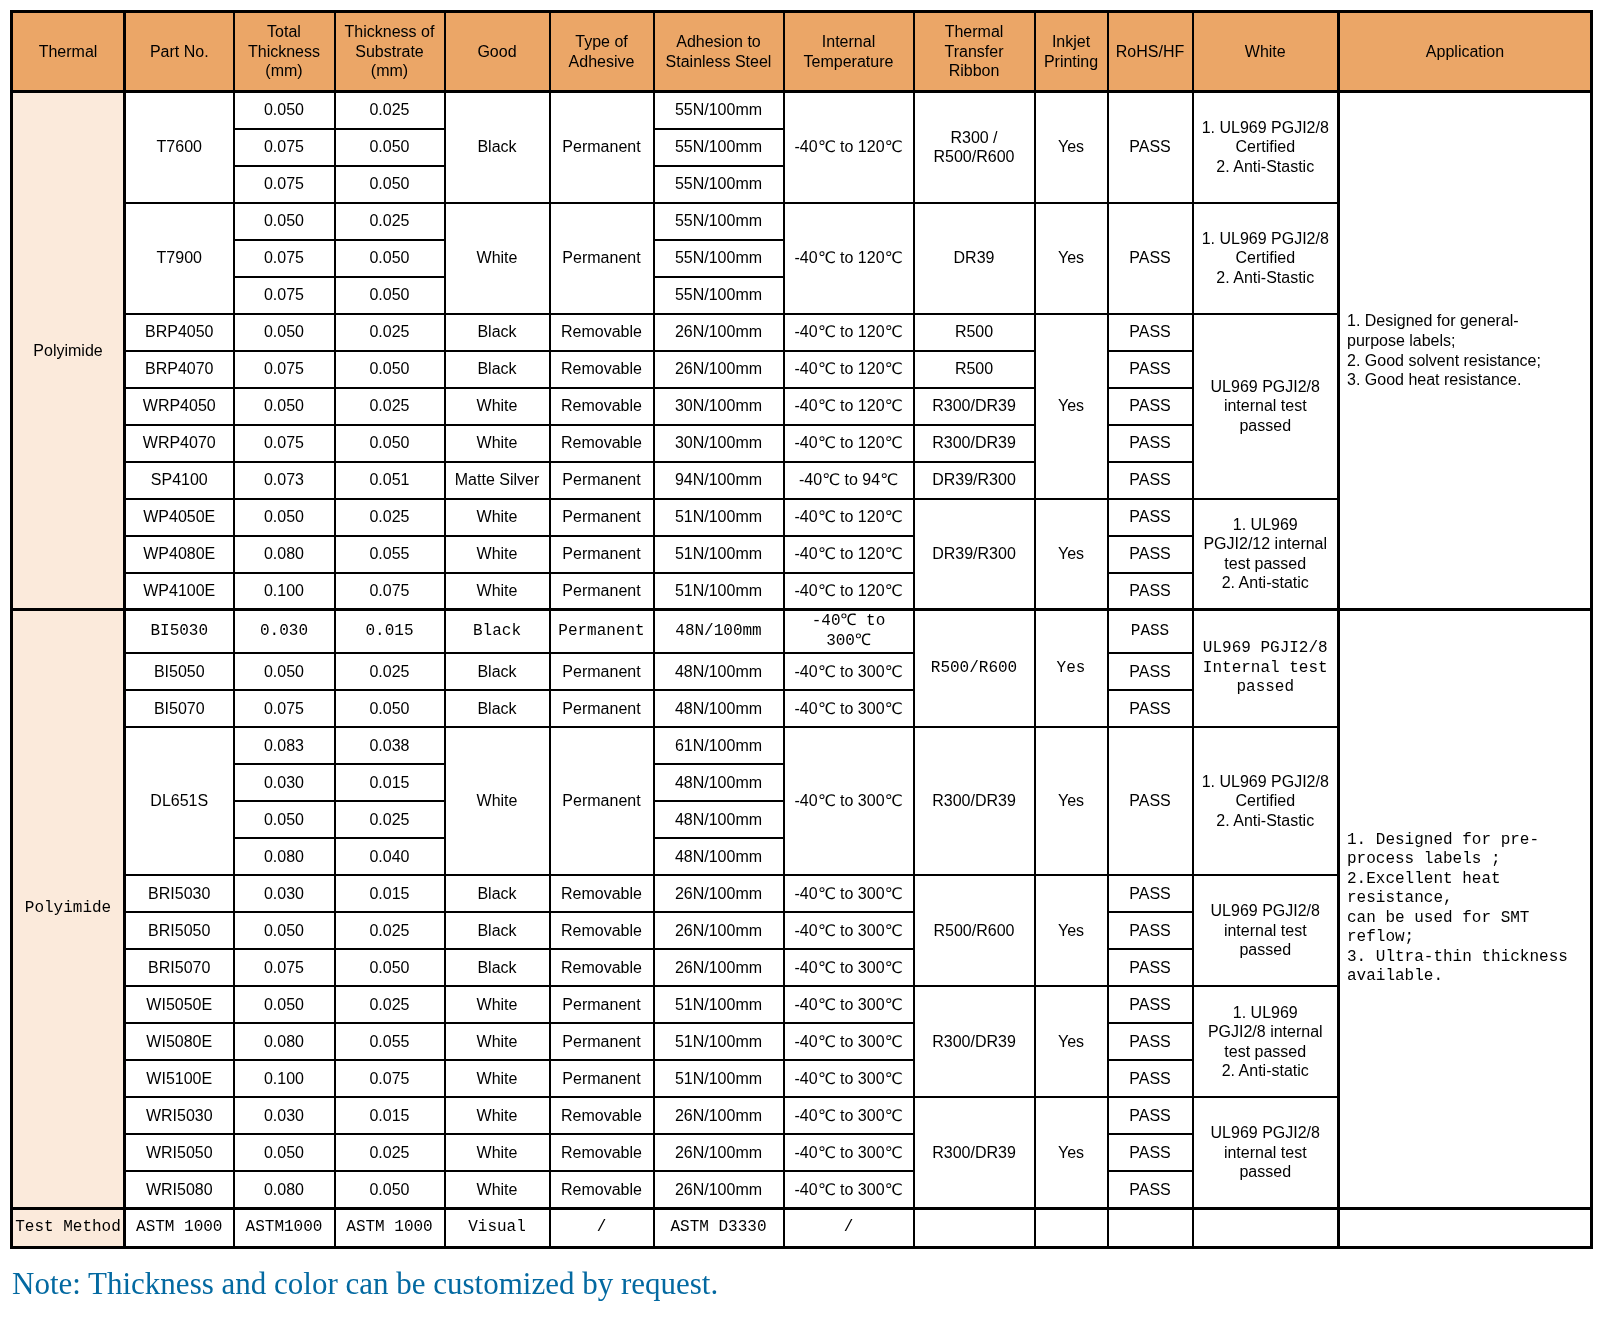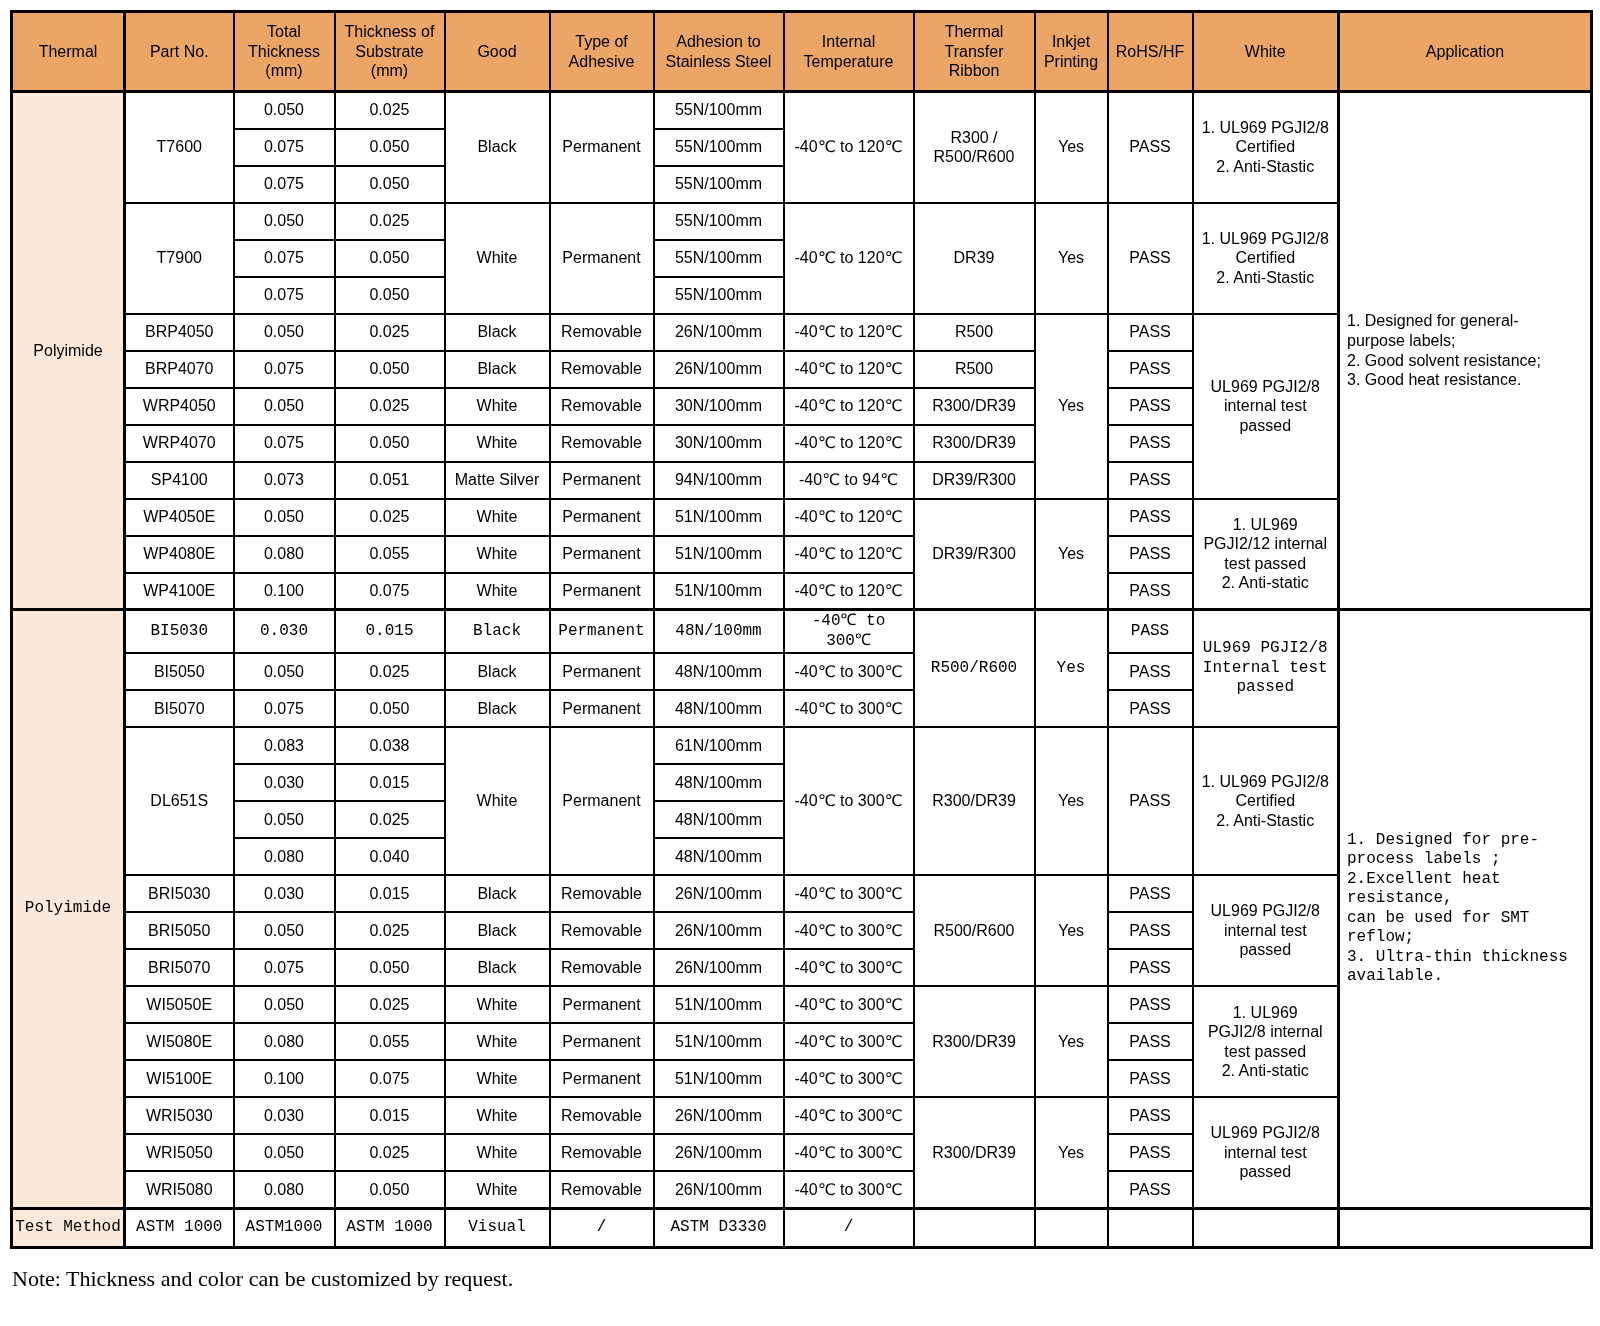--- a/index.html
+++ b/index.html
@@ -44,22 +44,22 @@
   }
   td.app {
     text-align: left;
     padding-left: 7px;
     padding-right: 16px;
   }
   tr.gt td { border-top: 3px solid #000; font-family: Liberation Mono, monospace; }
   .note {
     margin: 17px 0 0 12px;
     font-family: "Liberation Serif", "DejaVu Serif", serif;
-    font-size: 22px;
-    color: #000000;
+    font-size: 31px;
+    color: #0369a1;
   }
 </style>
 </head>
 <body>
 
 <table class="spec">
 <colgroup>
   <col style="width:113px">
       <col style="width:109px">
       <col style="width:101px">

